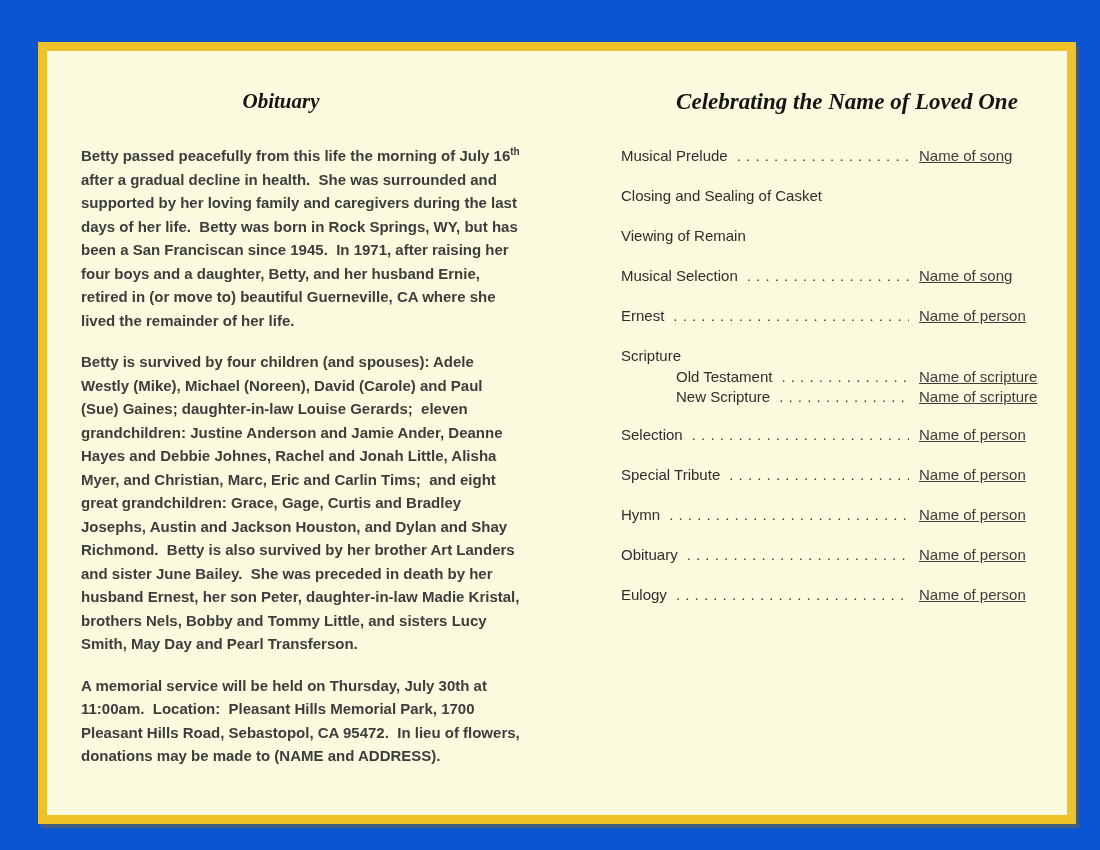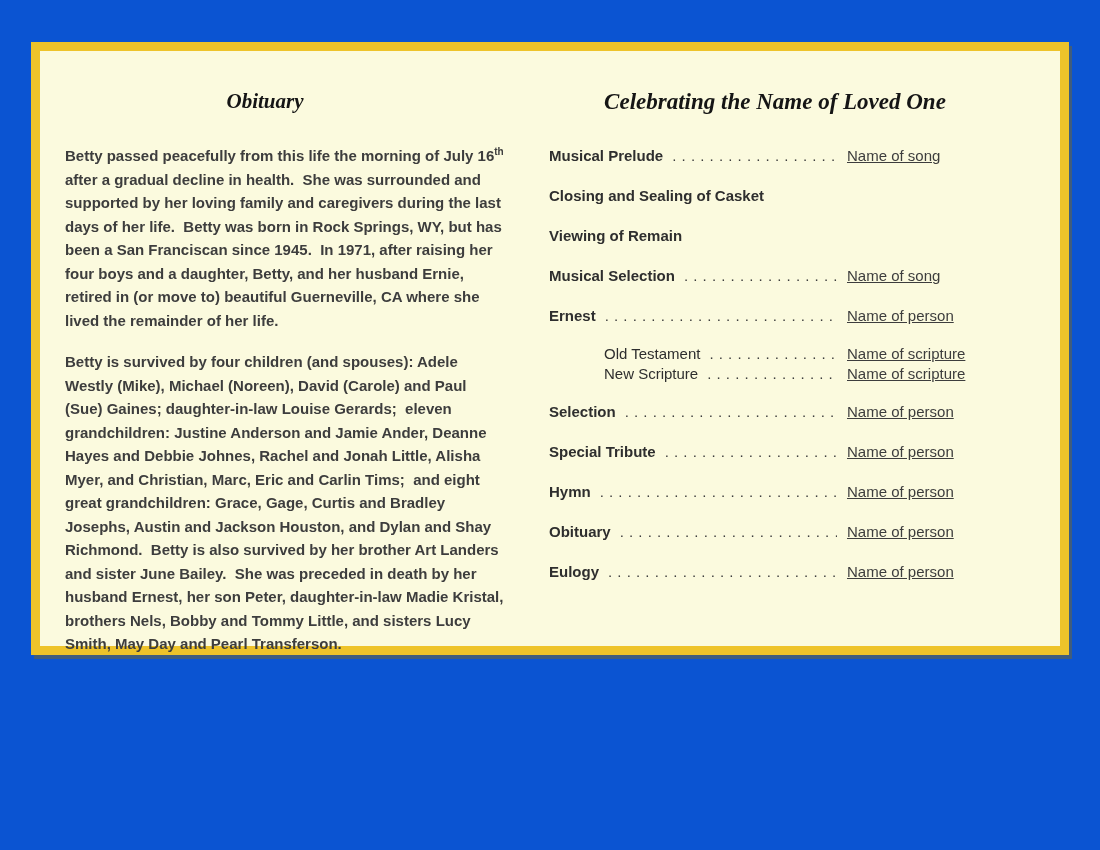--- a/index.html
+++ b/index.html
@@ -11,35 +11,36 @@
   * { box-sizing: border-box; }
   html, body {
     margin: 0; padding: 0;
     width: 1100px; height: 850px;
     overflow: hidden;
     font-family: "Liberation Sans", "DejaVu Sans", sans-serif;
     background: var(--blue);
   }
   .page {
     position: absolute;
-    left: 31px; top: 42px;
-    width: 1038px; height: 613px;
+    left: 38px; top: 42px;
+    width: 1038px; height: 782px;
     background: var(--paper);
     border: 9px solid var(--gold);
     box-shadow: 3px 4px 0 rgba(110, 100, 55, 0.55);
+    padding-left: 9px;
   }
   .page-inner {
     position: relative;
     width: 100%; height: 100%;
     padding: 38px 20px 20px 25px;
     display: flex;
     align-items: flex-start;
   }
   .col-left { width: 440px; flex: none; }
-  .col-right { width: 424px; flex: none; margin-left: 44px; }
+  .col-right { width: 424px; flex: none; margin-left: 100px; }
 
   .doc-title {
     font-family: "Liberation Serif", "DejaVu Serif", serif;
     font-weight: bold;
     font-style: italic;
     color: #151515;
     margin: 0;
   }
   .left-title {
     font-size: 21px;
@@ -66,21 +67,21 @@
 
   .prow {
     display: flex;
     align-items: baseline;
     font-size: 15px;
     line-height: 23px;
     color: var(--ink);
     min-height: 23px;
     margin-bottom: 17px;
   }
-  .plabel { font-weight: bold; color: #2e2e2e; flex: none; white-space: pre; }
+  .plabel { font-weight: normal; color: #2e2e2e; flex: none; white-space: pre; }
   .psuffix { margin-left: 6px; white-space: pre; }
   .dots {
     flex: 1 1 auto;
     overflow: hidden;
     white-space: nowrap;
     margin: 0 10px 0 9px;
     color: var(--ink);
     letter-spacing: 0.5px;
   }
   .pvalue { width: 126px; flex: none; white-space: pre; text-decoration: underline; }
@@ -93,20 +94,21 @@
 </head>
 <body>
 
 <div class="page">
   <div class="page-inner">
 
     <div class="col-left">
       <h1 class="doc-title left-title">Obituary</h1>
       <p><span>Betty passed peacefully from this life the morning of July 16</span><span class="sup">th</span><span> after a gradual decline in health.  She was surrounded and supported by her loving family and caregivers during the last days of her life.  Betty was born in Rock Springs, WY, but has been a San Franciscan since 1945.  In 1971, after raising her four boys and a daughter, Betty, and her husband Ernie, retired in (or move to) beautiful Guerneville, CA where she lived the remainder of her life.</span></p>
       <p>Betty is survived by four children (and spouses): Adele Westly (Mike), Michael (Noreen), David (Carole) and Paul (Sue) Gaines; daughter-in-law Louise Gerards;  eleven grandchildren: Justine Anderson and Jamie Ander, Deanne Hayes and Debbie Johnes, Rachel and Jonah Little, Alisha Myer, and Christian, Marc, Eric and Carlin Tims;  and eight great grandchildren: Grace, Gage, Curtis and Bradley Josephs, Austin and Jackson Houston, and Dylan and Shay Richmond.  Betty is also survived by her brother Art Landers and sister June Bailey.  She was preceded in death by her husband Ernest, her son Peter, daughter-in-law Madie Kristal, brothers Nels, Bobby and Tommy Little, and sisters Lucy Smith, May Day and Pearl Transferson.</p>
+      <p>A memorial service will be held on Thursday, July 30th at 11:00am.  Location:  Pleasant Hills Memorial Park, 1700 Pleasant Hills Road, Sebastopol, CA 95472.  In lieu of flowers, donations may be made to (NAME and ADDRESS).</p>
     </div>
 
     <div class="col-right">
       <h1 class="doc-title right-title">Celebrating the Name of Loved One</h1>
 
       <div class="prow">
         <span class="plabel">Musical Prelude</span>
         <span class="dots">. . . . . . . . . . . . . . . . . . . . . . . . . . . . . . . . . . . . . . . . . . . . . . . . . . . . . . . . . . . . . . . . . . . . . . . .</span>
         <span class="pvalue">Name of song</span>
       </div>
@@ -126,20 +128,23 @@
         <span class="pvalue">Name of song</span>
       </div>
 
       <div class="prow">
         <span class="plabel">Ernest</span>
         <span class="dots">. . . . . . . . . . . . . . . . . . . . . . . . . . . . . . . . . . . . . . . . . . . . . . . . . . . . . . . . . . . . . . . . . . . . . . . .</span>
         <span class="pvalue">Name of person</span>
       </div>
 
       <div class="prow-group">
+        <div class="prow">
+          <span class="plabel">Scripture</span>
+        </div>
         <div class="prow sub">
           <span class="plabel">Old Testament</span>
           <span class="dots">. . . . . . . . . . . . . . . . . . . . . . . . . . . . . . . . . . . . . . . . . . . . . . . . . . . . . . . . . . . . . . . . . . . . . . . .</span>
           <span class="pvalue">Name of scripture</span>
         </div>
         <div class="prow sub">
           <span class="plabel">New Scripture</span>
           <span class="dots">. . . . . . . . . . . . . . . . . . . . . . . . . . . . . . . . . . . . . . . . . . . . . . . . . . . . . . . . . . . . . . . . . . . . . . . .</span>
           <span class="pvalue">Name of scripture</span>
         </div>

